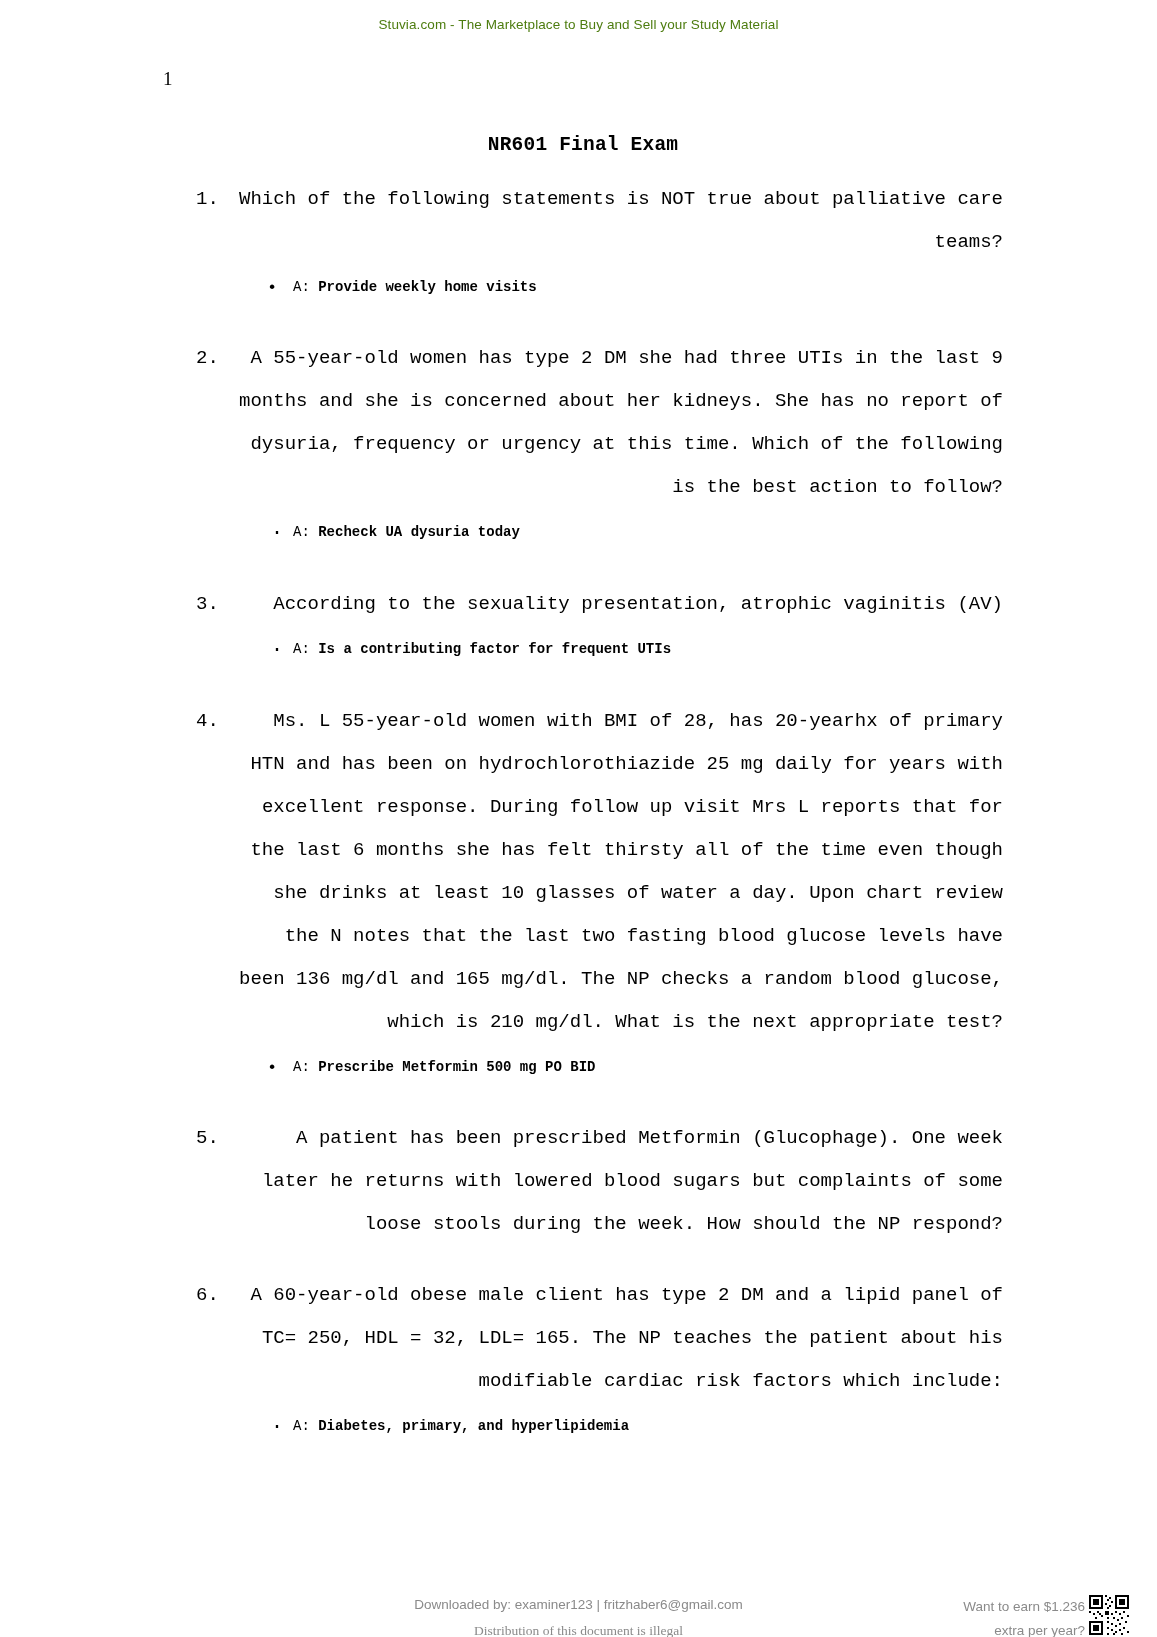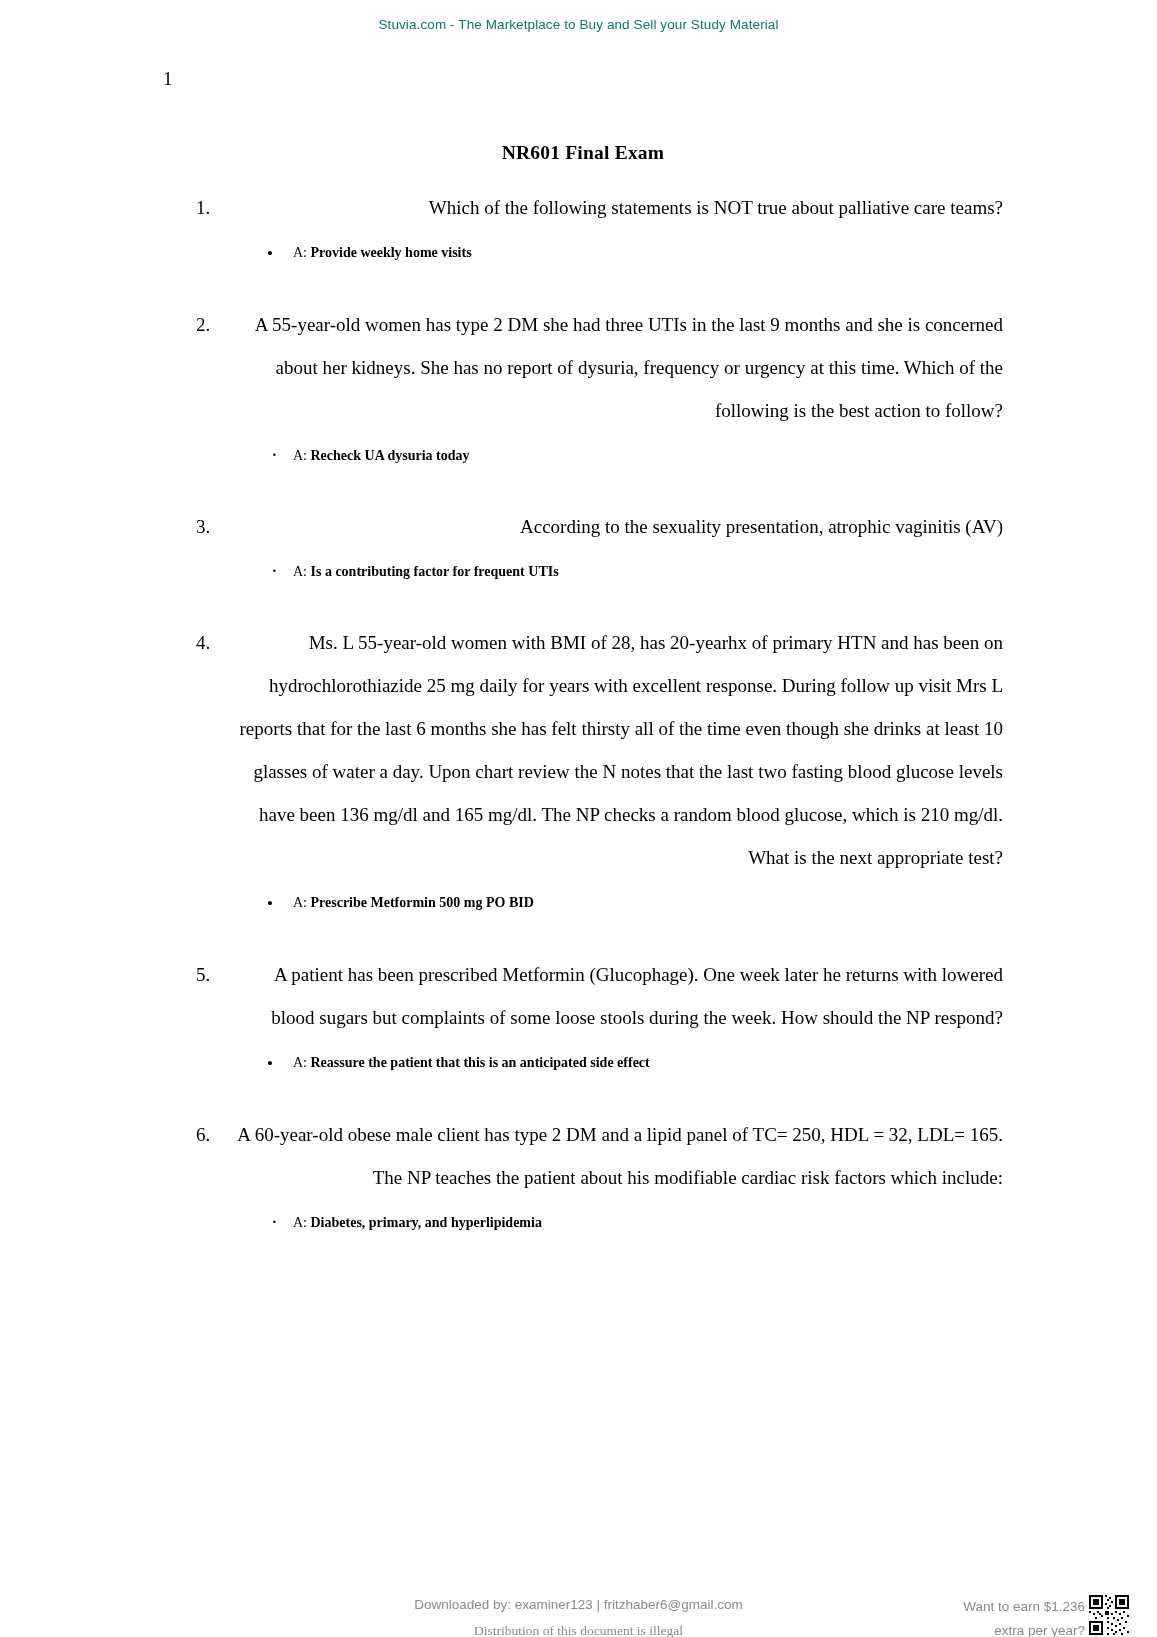--- a/index.html
+++ b/index.html
@@ -22,37 +22,38 @@
   }
 
   .site-header {
     position: absolute;
     top: 17px;
     left: 0;
     width: 100%;
     text-align: center;
     font-family: "Liberation Sans", sans-serif;
     font-size: 13.5px;
-    color: #0f766e;
+    color: #4d7c0f;
     letter-spacing: 0.1px;
   }
 
   .page-number {
     position: absolute;
     top: 68px;
     left: 163px;
     font-size: 19px;
     color: #000;
   }
 
   .doc-body {
     position: absolute;
-    top: 142px;
+    top: 134px;
     left: 163px;
     width: 840px;
+    font-family: Liberation Mono, monospace;
   }
 
   .doc-title {
     text-align: center;
     font-weight: bold;
     font-size: 19.5px;
     margin: 0 0 22px 0;
     letter-spacing: 0.2px;
   }
 
@@ -196,27 +197,20 @@
         <span class="answer-text">
           <span class="label">A:</span>
           <span class="value">Prescribe Metformin 500 mg PO BID</span>
         </span>
       </div>
     </div>
 
     <div class="q-item">
       <div class="q-number">5.</div>
       <div class="q-text">A patient has been prescribed Metformin (Glucophage). One week later he returns with lowered blood sugars but complaints of some loose stools during the week. How should the NP respond?</div>
-      <div class="answer-row">
-        <span class="bullet-dot disc"></span>
-        <span class="answer-text">
-          <span class="label">A:</span>
-          <span class="value">Reassure the patient that this is an anticipated side effect</span>
-        </span>
-      </div>
     </div>
 
     <div class="q-item">
       <div class="q-number">6.</div>
       <div class="q-text">A 60-year-old obese male client has type 2 DM and a lipid panel of TC= 250, HDL = 32, LDL= 165. The NP teaches the patient about his modifiable cardiac risk factors which include:</div>
       <div class="answer-row">
         <span class="bullet-dot middot"></span>
         <span class="answer-text">
           <span class="label">A:</span>
           <span class="value">Diabetes, primary, and hyperlipidemia</span>

